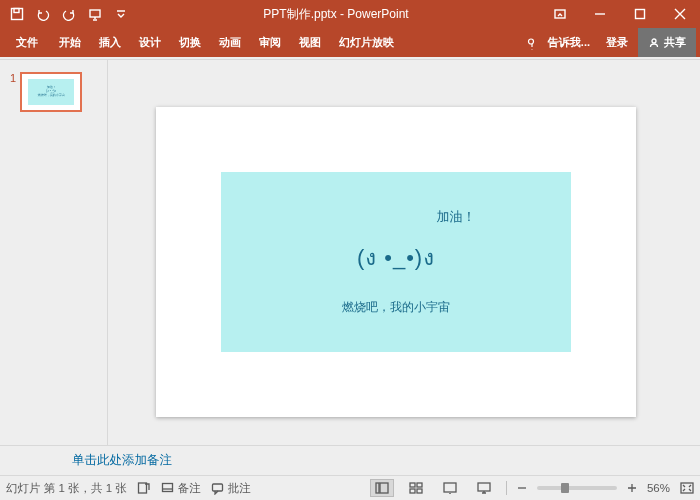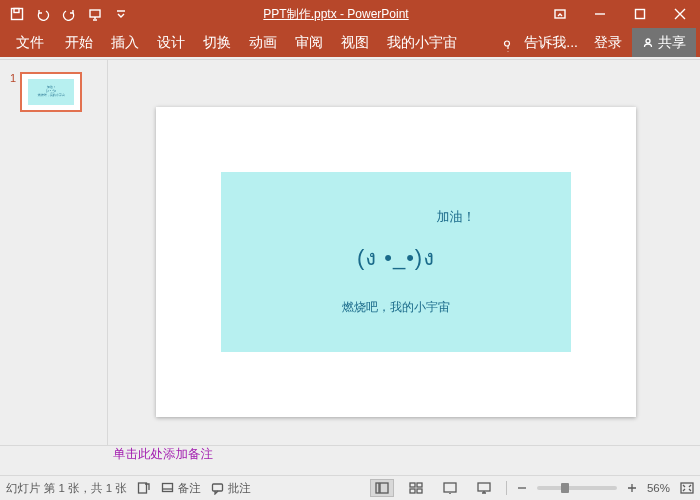--- a/index.html
+++ b/index.html
@@ -2,26 +2,26 @@
 <html><head>
 <meta charset="utf-8">
 <style>
   * { margin:0; padding:0; box-sizing:border-box; font-family:"Microsoft YaHei","Segoe UI",sans-serif; }
   body { width:700px; height:500px; display:flex; flex-direction:column; background:#fff; overflow:hidden; }
   
   .titlebar { height:28px; background:#b7472a; display:flex; align-items:center; color:#fff; font-size:12px; }
   .qat { display:flex; align-items:center; gap:4px; padding-left:6px; }
   .qat .qbtn { width:22px; height:22px; display:flex; align-items:center; justify-content:center; cursor:pointer; }
   .qat svg { stroke:#fff; fill:none; stroke-width:1.4; }
-  .title { flex:1; text-align:center; font-size:12px;text-decoration:underline; }
+  .title { flex:1; text-align:center; font-size:12px; }
   .winctrl { display:flex; }
   .winctrl .wbtn { width:40px; height:28px; display:flex; align-items:center; justify-content:center; cursor:pointer; }
   .winctrl svg { stroke:#fff; fill:none; stroke-width:1.4; }
   
-  .ribbon { height:29px; background:#b7472a; display:flex; align-items:center; color:#fff; font-size:14px; padding:0 4px; }
+  .ribbon { height:29px; background:#b7472a; display:flex; align-items:center; color:#fff; font-size:11px; padding:0 4px;font-weight:bold; }
   .ribbon .tab { padding:0 9px; height:100%; display:flex; align-items:center; cursor:pointer; }
   .ribbon .tab.file { padding:0 12px; }
   .ribbon .spacer { flex:1; }
   .ribbon .tell { display:flex; align-items:flex-end; gap:10px; padding:0 6px; cursor:pointer; }
   .ribbon .share { background:#737373; padding:0 10px; height:100%; display:flex; align-items:center; gap:4px; cursor:pointer; }
   .ribbon .signin { padding:0 10px; cursor:pointer; }
   
   .collapse { height:3px; background:#eee; border-bottom:1px solid #d8d8d8; }
   .work { flex:1; display:flex; background:#eeeeee; min-height:0; }
   .thumbs { width:108px; background:#eeeeee; border-right:1px solid #d8d8d8; padding:12px 10px 0 10px; display:flex; flex-direction:column; align-items:flex-start; }
@@ -30,21 +30,21 @@
   .thumb { width:62px; height:40px; border:2px solid #e2714f; background:#fff; display:flex; align-items:center; justify-content:center; }
   .thumb-inner { width:46px; height:26px; background:#b7f0f0; display:flex; flex-direction:column; align-items:center; justify-content:center; font-size:3px; color:#1a6a8a; line-height:1.3; }
   .editor { flex:1; display:flex; align-items:center; justify-content:center; position:relative; overflow:auto; }
   .slide { width:480px; height:310px; background:#fff; box-shadow:0 1px 4px rgba(0,0,0,0.3); margin:18px 0 0 0; display:flex; align-items:center; justify-content:center; }
   .slide-canvas { width:350px; height:180px; background:#b7f0f0; display:flex; flex-direction:column; align-items:center; justify-content:center; color:#1a6a8a; }
   .slide-canvas .top { font-size:13px; margin-left:120px; margin-bottom:14px; }
   .slide-canvas .mid { font-size:22px; letter-spacing:1px; margin-bottom:24px; }
   .slide-canvas .bot { font-size:12px; }
   .vscroll { width:16px; background:#eee; }
   
-  .notes { height:30px; border-top:1px solid #d8d8d8; display:flex; padding-left:113px; background:#eee; color:#a21caf; font-size:12.5px; }
+  .notes { height:30px; border-top:1px solid #d8d8d8; display:flex; align-items:center; padding-left:72px; background:#eee; color:#0369a1; font-size:12.5px; }
   
   .status { height:24px; border-top:1px solid #d8d8d8; background:#eeeeee; display:flex; align-items:center; font-size:11.5px; color:#5a5a5a; padding:12px 6px; gap:10px; }
   .status .seg { display:flex; align-items:center; gap:4px; cursor:pointer; }
   .status .spacer { flex:1; }
   .status .viewbtn { width:24px; height:18px; display:flex; align-items:center; justify-content:center; cursor:pointer; }
   .status .viewbtn.active { background:#d8d8d8; border:1px solid #bbb; }
   .status svg { stroke:#5a5a5a; fill:none; stroke-width:1.3; }
   .zoom-track { width:80px; height:4px; background:#cfcfcf; position:relative; border-radius:2px; }
   .zoom-thumb { position:absolute; top:-3px; width:8px; height:10px; background:#8a8a8a; border-radius:1px; }
 </style>
@@ -111,21 +111,21 @@
 
 <div class="ribbon">
   <div class="tab file">文件</div>
   <div class="tab">开始</div>
   <div class="tab">插入</div>
   <div class="tab">设计</div>
   <div class="tab">切换</div>
   <div class="tab">动画</div>
   <div class="tab">审阅</div>
   <div class="tab">视图</div>
-  <div class="tab">我的小宇宙</div>
+  <div class="tab">幻灯片放映</div>
   <div class="spacer"></div>
   <div class="tell">
     <svg width="12" height="12" viewBox="0 0 12 12" style="stroke:#fff;fill:none;stroke-width:1.2">
         <circle cx="5" cy="3.5" r="2.5"></circle>
         <path d="M6 6 L6 9 M6 11 L6 11.5"></path>
       </svg>
     <span>告诉我...</span>
   </div>
   <div class="signin">登录</div>
   <div class="share">

